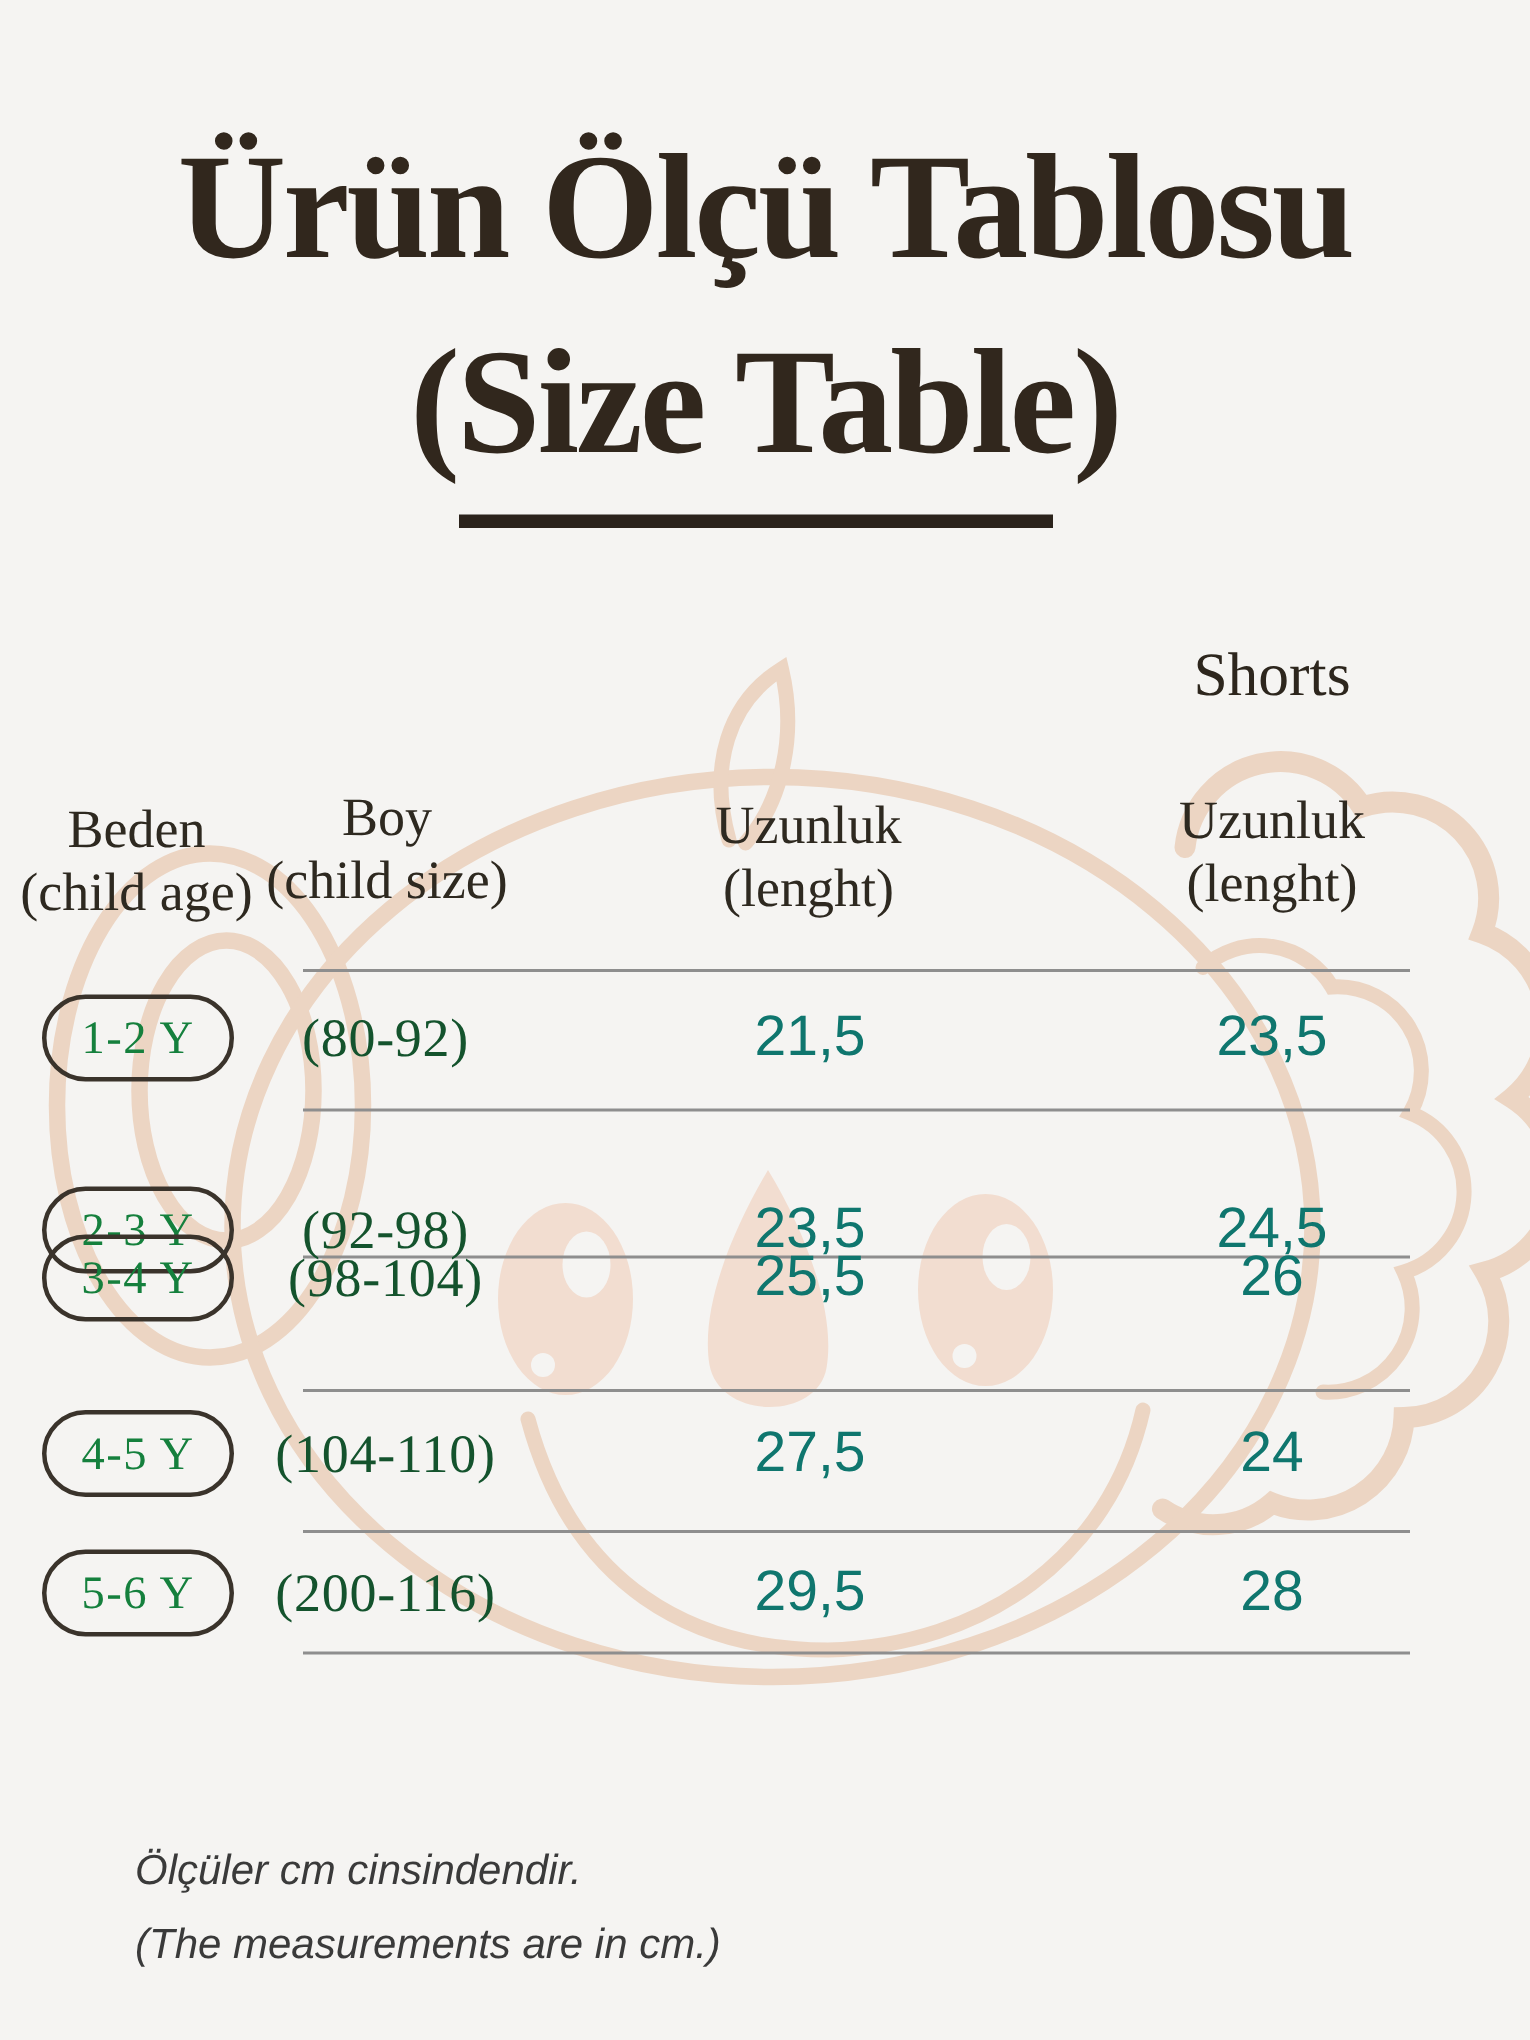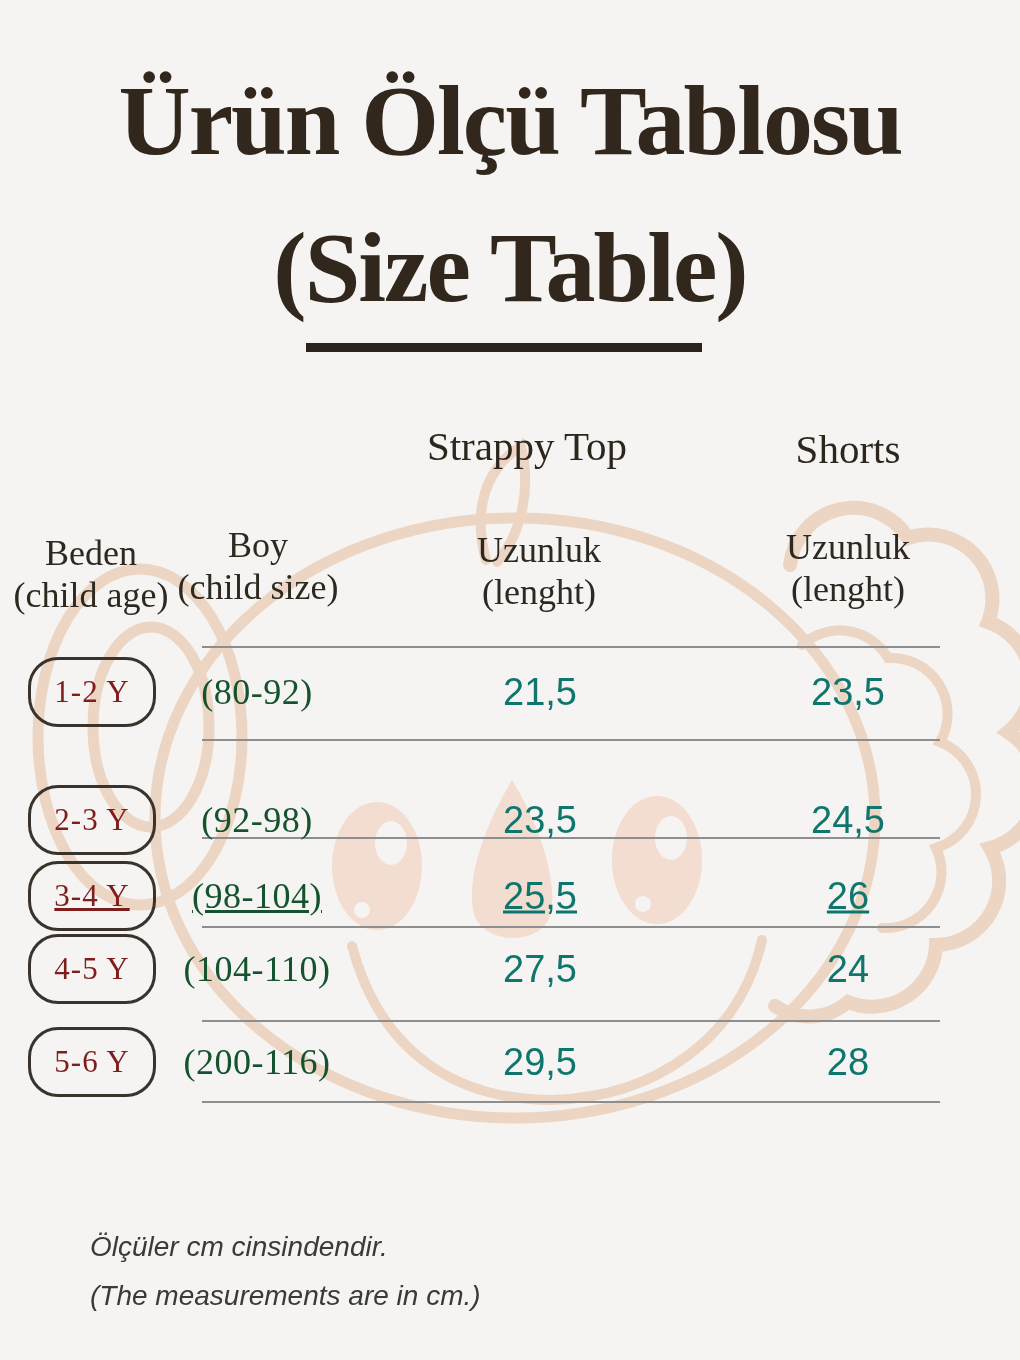--- a/index.html
+++ b/index.html
@@ -11,21 +11,21 @@
     font-family:"Liberation Serif","DejaVu Serif",serif;
     color:#31281e;
   }
   .watermark{position:absolute;left:0;top:0;width:1020px;height:1360px;}
 
   .title1,.title2{
     position:absolute;left:0;right:0;text-align:center;
     font-size:100px;line-height:1.05;font-weight:700;
     letter-spacing:-2px;color:#31271d;white-space:nowrap;
   }
-  .title1{top:68px;}
+  .title1{top:85px;}
   .title2{top:215px;}
   .underline{position:absolute;left:306px;top:343px;width:396px;height:9px;background:#2b231c;}
 
   .product{
     position:absolute;transform:translate(-50%,-50%);
     font-size:41px;color:#2d261d;white-space:nowrap;font-weight:500;
   }
   .p-strappy{left:527px;top:446px;}
   .p-shorts{left:848px;top:449px;}
 
@@ -37,27 +37,27 @@
   .ch1{left:91px;top:574px;}
   .ch2{left:258px;top:566px;}
   .ch3{left:539px;top:571px;}
   .ch4{left:848px;top:568px;}
 
   .sep{position:absolute;left:202px;width:738px;height:2px;background:#8e8e8e;}
   .s0{top:646px;}.s1{top:739px;}.s2{top:837px;}.s3{top:926px;}.s4{top:1020px;}.s5{top:1101px;}
 
   .cell{position:absolute;transform:translate(-50%,-50%);white-space:nowrap;}
   .c1{left:92px;}.c2{left:257px;}.c3{left:540px;}.c4{left:848px;}
-  .r0{top:692px;}.r1{top:820px;}.r2{top:896px;text-decoration:underline;}.r3{top:969px;}.r4{top:1062px;}
+  .r0{top:692px;}.r1{top:820px;}.r2{top:852px;}.r3{top:969px;}.r4{top:1062px;}
 
   .badge{
-    width:128px;height:70px;
+    width:128px;height:58px;
     border:3px solid #3a332b;border-radius:30px;
     display:flex;align-items:center;justify-content:center;
-    font-size:31px;letter-spacing:1px;color:#7f1d1d;
+    font-size:31px;letter-spacing:1px;color:#15803d;
     box-sizing:border-box;background:transparent;
   }
   .range{font-size:36px;letter-spacing:0.5px;color:#14532d;}
   .num{font-family:"Liberation Sans","DejaVu Sans",sans-serif;font-size:38px;color:#0f766e;}
 
   .footer{
     position:absolute;left:90px;top:1222px;
     font-family:"Liberation Sans","DejaVu Sans",sans-serif;
     font-size:28px;line-height:1.75;color:#3a3a3a;
   }
@@ -97,21 +97,20 @@
       <circle cx="362" cy="910" r="8"></circle>
       <ellipse cx="671" cy="838" rx="16" ry="22"></ellipse>
       <circle cx="643" cy="904" r="8"></circle>
     </g>
   </svg>
 
   <div class="title1">Ürün Ölçü Tablosu</div>
   <div class="title2">(Size Table)</div>
   <div class="underline"></div>
 
-  <div class="product p-strappy">Strappy Top</div>
   <div class="product p-shorts">Shorts</div>
 
   <div class="colhead ch1">
     <span>Beden</span>
     <span>(child age)</span>
   </div>
   <div class="colhead ch2">
     <span>Boy</span>
     <span>(child size)</span>
   </div>

